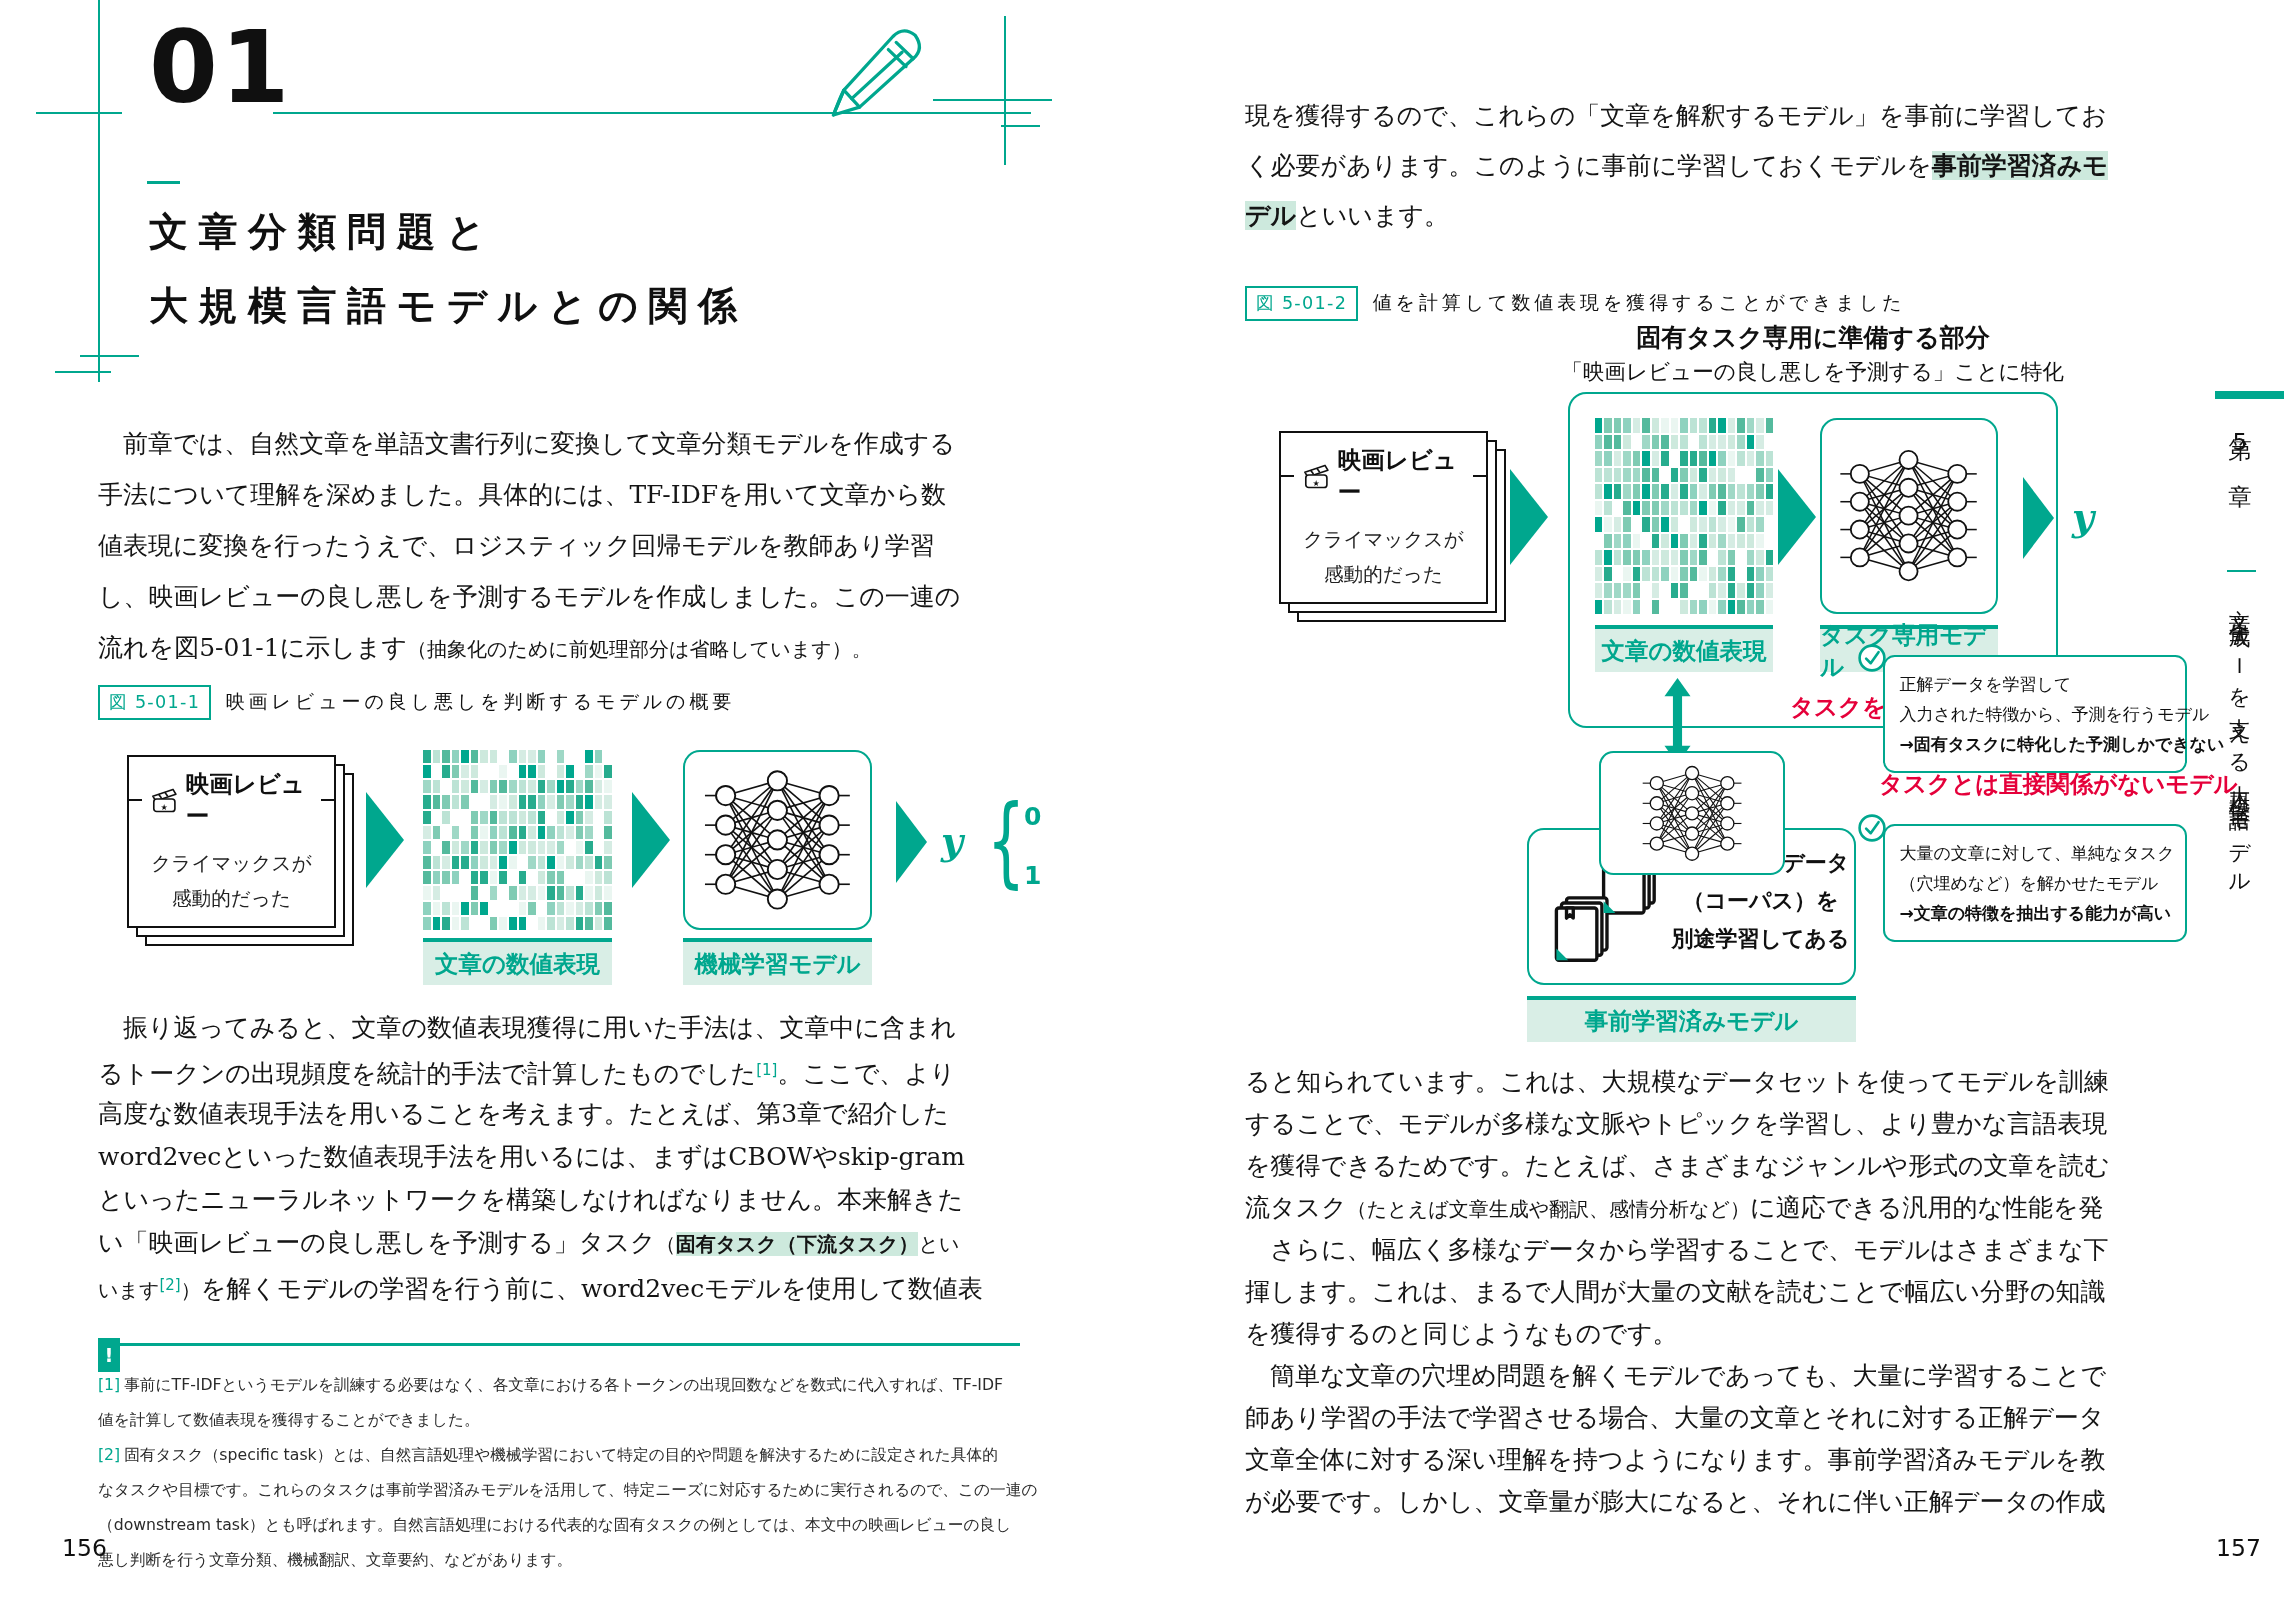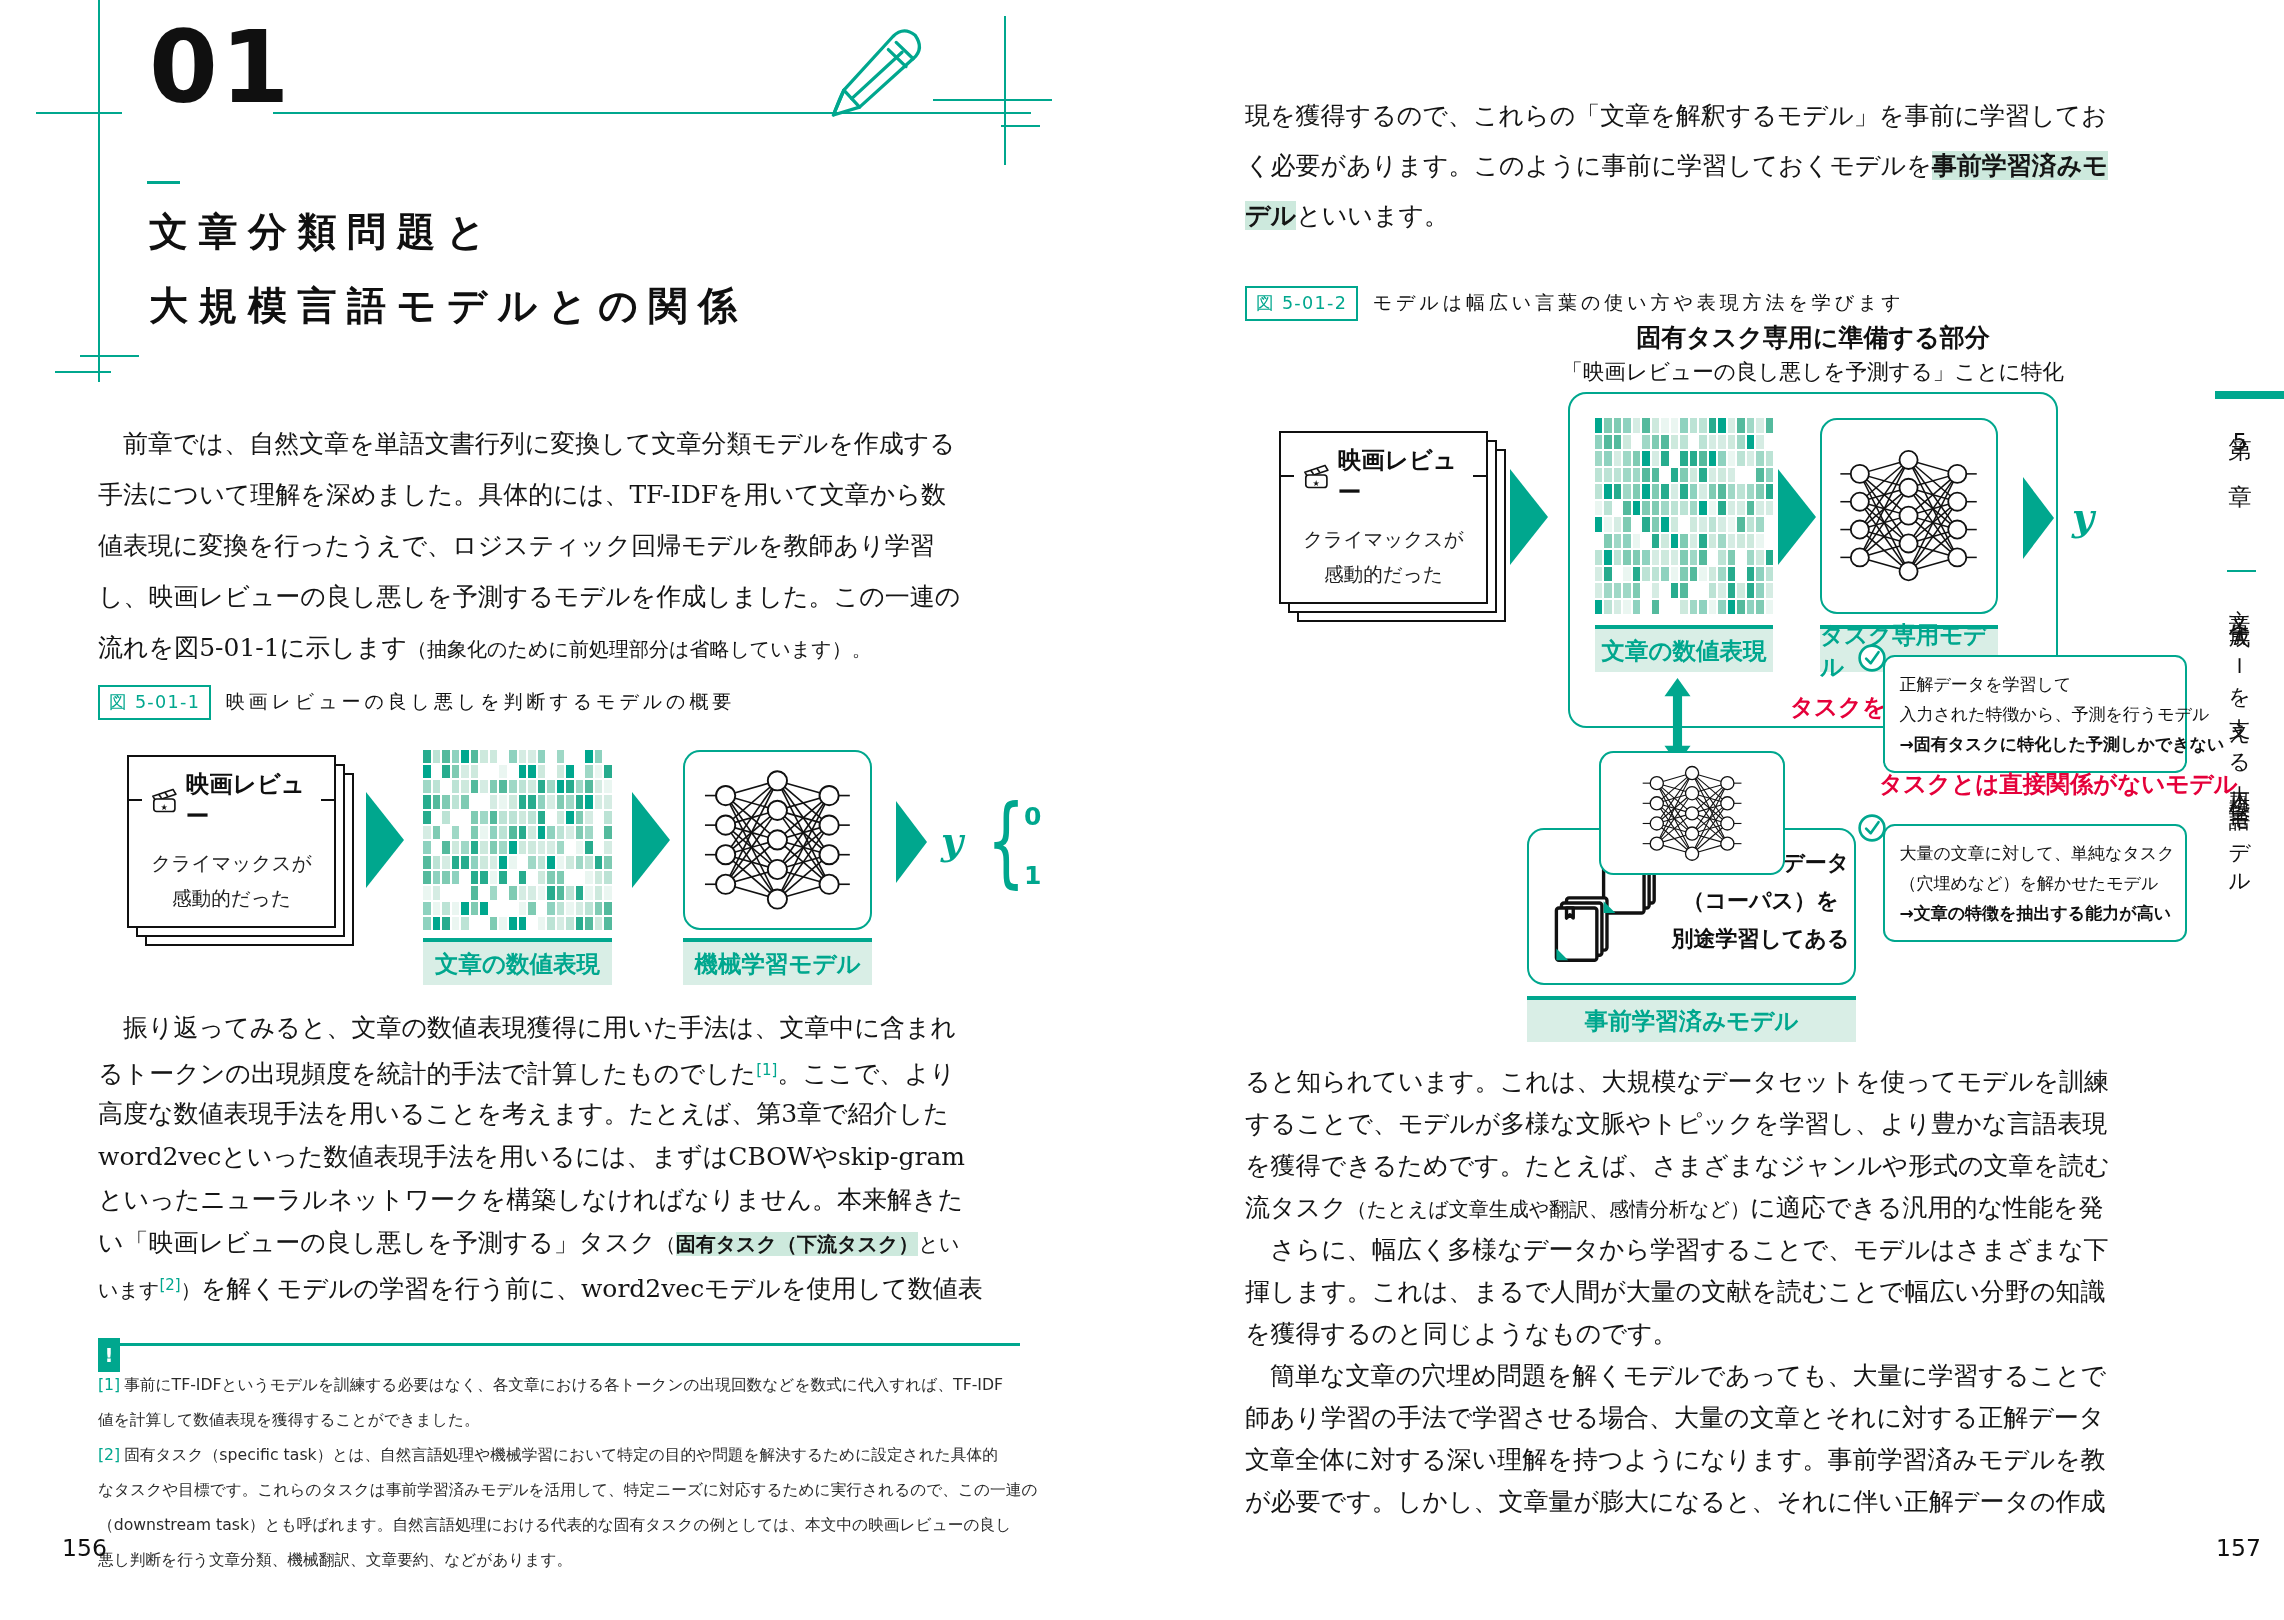--- a/index.html
+++ b/index.html
@@ -516,21 +516,21 @@
   <div class="pagenum" style="left:62px;top:1534px;">156</div>
 
   <div class="textblock rtop" style="left:1245px;top:91px;">
       <div class="tline"><span>現を獲得するので、これらの「文章を解釈するモデル」を事前に学習してお</span></div>
       <div class="tline"><span>く必要があります。このように事前に学習しておくモデルを</span><span class="hl">事前学習済みモ</span></div>
       <div class="tline"><span class="hl">デル</span><span>といいます。</span></div>
     </div>
 
   <div class="caprow" style="left:1245px;top:286px;">
     <span class="figtag">図 5-01-2</span>
-    <span class="captext">モデルは幅広い言葉の使い方や表現方法を学びます</span>
+    <span class="captext">値を計算して数値表現を獲得することができました</span>
   </div>
 
   <div class="fig2head bold" style="left:1568px;top:321px;width:490px;">固有タスク専用に準備する部分</div>
   <div class="fig2head sub" style="left:1522px;top:357px;width:581px;">「映画レビューの良し悪しを予測する」ことに特化</div>
 
   <div class="bracket" style="left:1568px;top:392px;width:490px;height:336px;"></div>
 
   <div class="cardwrap" style="left:1279px;top:431px;width:209px;height:173px;">
     <div class="cardsh" style="left:18.3px;top:18.3px;width:209px;height:173px;"></div>
     <div class="cardsh" style="left:9.1px;top:9.1px;width:209px;height:173px;"></div>

